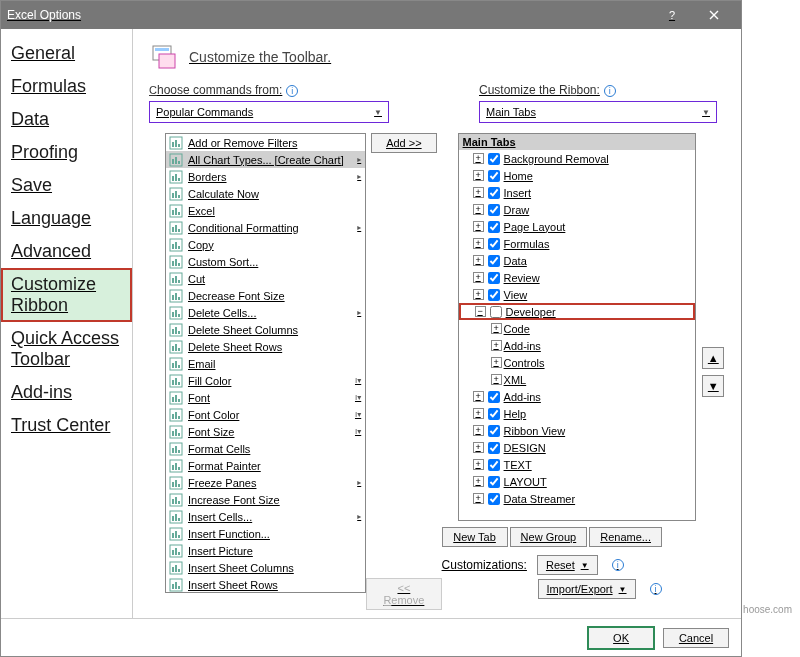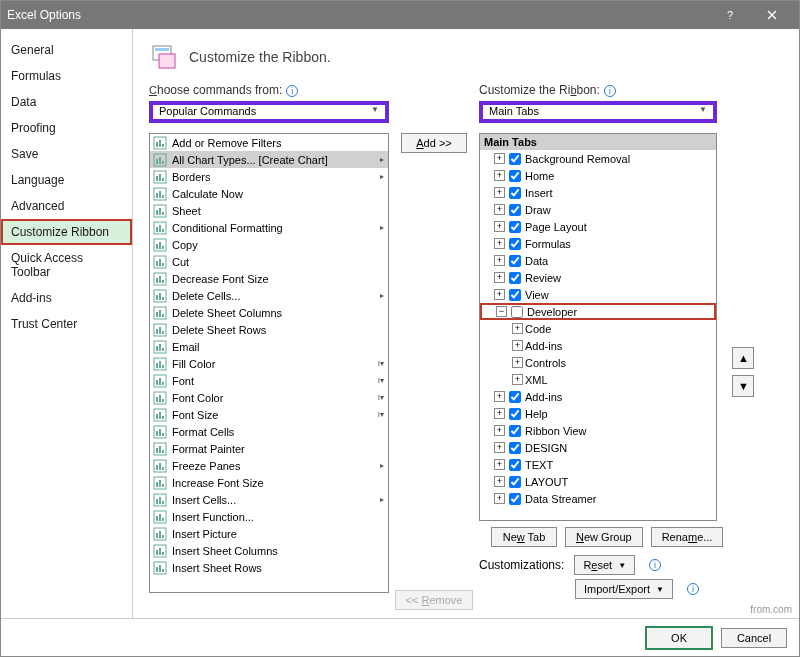--- a/index.html
+++ b/index.html
@@ -1,58 +1,58 @@
 <!DOCTYPE html>
 <html><head>
 <meta charset="utf-8">
 <style>
 * { box-sizing: border-box; font-family: "Segoe UI", Tahoma, sans-serif; font-size: 11px; }
 body { margin: 0; background: #fff; width: 800px; height: 657px; overflow: hidden; }
-.dialog { width: 800px; height: 657px; border: 1px solid #888; display: flex; flex-direction: column; }
+.dialog { width: 742px; height: 657px; border: 1px solid #888; display: flex; flex-direction: column; text-decoration: underline; }
 .titlebar { background: #777; color: #fff; height: 28px; display: flex; align-items: center; padding: 0 6px; }
 .titlebar .title { flex: 1; font-size: 12px; }
 .titlebar .btn { width: 42px; height: 28px; display: flex; align-items: center; justify-content: center; color: #fff; cursor: pointer; }
 .body { flex: 1; display: flex; background: #fff; overflow: hidden; }
 .sidebar { width: 132px; border-right: 1px solid #ccc; padding: 8px 0; }
-.sidebar-item { padding: 6px 10px; cursor: pointer; color: #0a6; color: #222; font-size: 12px; }
+.sidebar-item { padding: 6px 10px; cursor: pointer; color: #0a6; color: #222; font-size: 18px; }
 .sidebar-item { color: #1a1a1a; }
 .sidebar-item.sel { background: #d7f0dc; border: 2px solid #c0392b; padding: 4px 8px; }
 .main { flex: 1; padding: 12px 16px 8px 16px; display: flex; flex-direction: column; overflow: hidden; }
 .heading { display: flex; align-items: center; gap: 8px; margin-bottom: 10px; }
 .heading-icon { width: 32px; height: 32px; display: inline-flex; align-items: center; justify-content: center; }
 .heading-text { font-size: 14px; color: #444; }
 .row-labels { display: flex; gap: 0; margin-bottom: 4px; }
 .col-left { width: 240px; }
 .col-mid { width: 90px; }
 .col-right { flex: 1; }
 .lbl { font-size: 12px; color: #333; }
 .info { display:inline-block; width:12px;height:12px;border:1px solid #2b7cd3;border-radius:50%;color:#2b7cd3;text-align:center;font-size:9px;line-height:11px;margin-left:4px;}
-.combo { width: 100%; border: 4px solid #6d28d9; background: #fff; height: 22px; display: flex; align-items: flex-start; padding: 0 6px; justify-content: space-between; cursor: pointer; }
+.combo { width: 100%; border: 1px solid #6d28d9; background: #fff; height: 22px; display: flex; align-items: center; padding: 0 6px; justify-content: space-between; cursor: pointer; }
 .combo .arr { font-size: 8px; color: #555; }
 .cols { display: flex; flex: 1; overflow: hidden; margin-top: 6px; gap: 0; }
-.listbox { border: 1px solid #888; background: #fff; overflow-y: scroll; height: 460px; }
+.listbox { border: 1px solid #888; background: #fff; overflow-y: scroll; height: 460px; margin-left: 16px; }
 .left-list { width: 240px; }
 .mid-col { width: 90px; display: flex; flex-direction: column; align-items: center; justify-content: space-between; gap: 22px; }
 .right-list { width: 238px; }
 .spin-col { width: 28px; display: flex; flex-direction: column; align-items: center; justify-content: center; gap: 6px; margin-left: 6px; }
 .cmd-item { display: flex; align-items: center; height: 17px; padding: 0 2px; gap: 4px; white-space: nowrap; }
 .cmd-item.sel { background: #d0d0d0; }
 .cmd-icon { width: 16px; height: 16px; display: inline-flex; align-items: center; justify-content: center; font-size: 10px; }
 .cmd-sub { font-size: 8px; color: #555; margin-left: auto; margin-right: 2px; }
 .tree-head { background: #d0d0d0; padding: 2px 4px; font-weight: bold; }
 .tree-item { display: flex; align-items: center; height: 17px; padding: 0 2px; gap: 2px; }
 .tree-item input[type=checkbox] { width: 12px; height: 12px; margin: 0 2px; }
 .expander { width: 11px; height: 11px; border: 1px solid #888; display: inline-flex; align-items: center; justify-content: center; font-size: 9px; line-height: 1; cursor: pointer; background:#fff; }
 .indent1 { padding-left: 14px; }
 .indent2 { padding-left: 32px; }
 .dev-row { border: 2px solid #c0392b; }
 .btn-std { border: 1px solid #888; background: #f3f3f3; padding: 3px 10px; cursor: pointer; min-width: 66px; text-align:center; }
 .btn-std.disabled { color: #aaa; border-color: #ccc; cursor: default; }
 .btn-sm { border: 1px solid #888; background: #f3f3f3; width: 22px; height: 22px; display: flex; align-items: center; justify-content: center; cursor: pointer; }
-.below-right { display: flex; gap: 8px; margin: 6px 0 4px 12px; justify-content: flex-end; }
+.below-right { display: flex; gap: 2px; margin: 6px 0 4px 0; }
 .cust-row { display: flex; align-items: center; gap: 10px; margin-top: 4px; justify-content: flex-end; }
 .cust-lbl { font-size: 12px; }
 .drop-btn { border: 1px solid #888; background: #f3f3f3; padding: 3px 8px; display: inline-flex; align-items: center; gap: 6px; cursor: pointer; }
 .footer { border-top: 1px solid #ccc; height: 38px; display: flex; align-items: center; justify-content: flex-end; gap: 8px; padding: 0 12px; }
 .footer .btn-std.ok { border: 2px solid #2e8b57; padding: 4px 24px; }
 .watermark { position: absolute; right: 8px; bottom: 42px; font-size: 10px; color: #999; }
 u.ak { text-decoration: underline; }
 </style>
 </head>
 <body>
@@ -85,21 +85,21 @@
 
     <div class="main">
       <div class="heading">
         <span class="heading-icon">
           <svg width="30" height="30" viewBox="0 0 30 30">
               <rect x="3" y="4" width="18" height="14" fill="none" stroke="#888"></rect>
               <rect x="9" y="12" width="16" height="14" fill="#fde" stroke="#c4a"></rect>
               <rect x="5" y="6" width="14" height="3" fill="#9cf"></rect>
             </svg>
         </span>
-        <span class="heading-text">Customize the Ribbon.</span>
+        <span class="heading-text">Customize the Toolbar.</span>
       </div>
 
       <div class="row-labels">
         <div class="col-left lbl"><u class="ak">C</u>hoose commands from:<span class="info">i</span></div>
         <div class="col-mid"></div>
         <div class="col-right lbl">Customize the Ri<u class="ak">b</u>bon:<span class="info">i</span></div>
       </div>
 
       <div class="row-labels">
         <div class="col-left">
@@ -167,21 +167,21 @@
             </div>
             <div class="cmd-item">
               <span class="cmd-icon">
                 <svg width="14" height="14">
                   <rect x="1" y="1" width="12" height="12" fill="none" stroke="#6a9" stroke-width="1"></rect>
                   <rect x="3" y="6" width="2" height="5" fill="#6a9"></rect>
                   <rect x="6" y="4" width="2" height="7" fill="#6a9"></rect>
                   <rect x="9" y="8" width="2" height="3" fill="#6a9"></rect>
                 </svg>
               </span>
-              <span>Sheet</span>
+              <span>Excel</span>
             </div>
             <div class="cmd-item">
               <span class="cmd-icon">
                 <svg width="14" height="14">
                   <rect x="1" y="1" width="12" height="12" fill="none" stroke="#6a9" stroke-width="1"></rect>
                   <rect x="3" y="6" width="2" height="5" fill="#6a9"></rect>
                   <rect x="6" y="4" width="2" height="7" fill="#6a9"></rect>
                   <rect x="9" y="8" width="2" height="3" fill="#6a9"></rect>
                 </svg>
               </span>
@@ -191,20 +191,31 @@
             <div class="cmd-item">
               <span class="cmd-icon">
                 <svg width="14" height="14">
                   <rect x="1" y="1" width="12" height="12" fill="none" stroke="#6a9" stroke-width="1"></rect>
                   <rect x="3" y="6" width="2" height="5" fill="#6a9"></rect>
                   <rect x="6" y="4" width="2" height="7" fill="#6a9"></rect>
                   <rect x="9" y="8" width="2" height="3" fill="#6a9"></rect>
                 </svg>
               </span>
               <span>Copy</span>
+            </div>
+            <div class="cmd-item">
+              <span class="cmd-icon">
+                <svg width="14" height="14">
+                  <rect x="1" y="1" width="12" height="12" fill="none" stroke="#6a9" stroke-width="1"></rect>
+                  <rect x="3" y="6" width="2" height="5" fill="#6a9"></rect>
+                  <rect x="6" y="4" width="2" height="7" fill="#6a9"></rect>
+                  <rect x="9" y="8" width="2" height="3" fill="#6a9"></rect>
+                </svg>
+              </span>
+              <span>Custom Sort...</span>
             </div>
             <div class="cmd-item">
               <span class="cmd-icon">
                 <svg width="14" height="14">
                   <rect x="1" y="1" width="12" height="12" fill="none" stroke="#6a9" stroke-width="1"></rect>
                   <rect x="3" y="6" width="2" height="5" fill="#6a9"></rect>
                   <rect x="6" y="4" width="2" height="7" fill="#6a9"></rect>
                   <rect x="9" y="8" width="2" height="3" fill="#6a9"></rect>
                 </svg>
               </span>
@@ -556,13 +567,13 @@
       </div>
     </div>
   </div>
 
   <div class="footer">
     <div class="btn-std ok">OK</div>
     <div class="btn-std">Cancel</div>
   </div>
 </div>
 
-<div class="watermark">from.com</div>
+<div class="watermark">hoose.com</div>
 
 </body></html>

